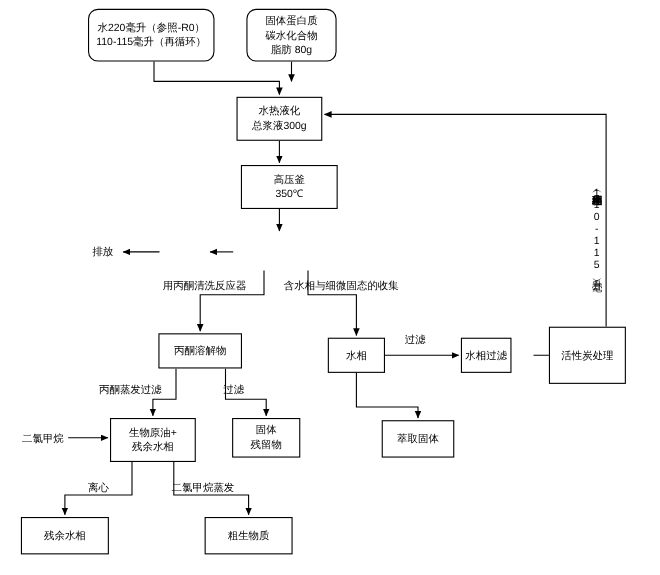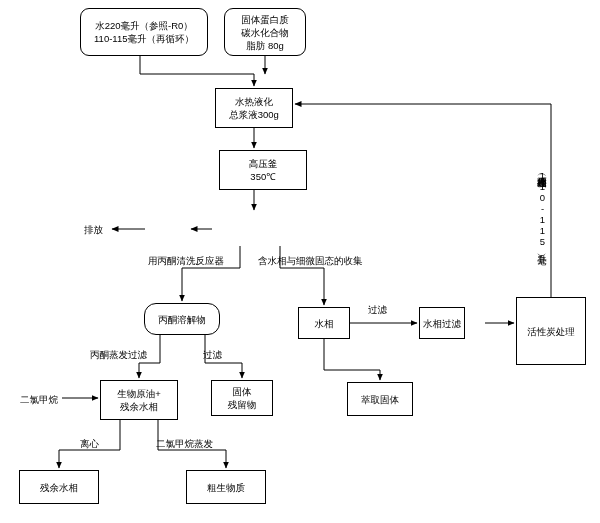--- a/index.html
+++ b/index.html
@@ -104,21 +104,21 @@
       <path d="M350,323 L417,323"></path>
 
       <path d="M324,339 L324,370 L380,370 L380,380"></path>
 
       <path d="M485,323 L514,323"></path>
 
       <path d="M551,297 L551,104 L295,104"></path>
     </g>
   </svg>
 
-  <div class="node rounded" style="left:80px;top:8px;width:128px;height:48px;">
+  <div class="node rounded" style="left:80px;top:8px;width:115px;height:48px;">
     <span class="line">水220毫升（参照-R0）</span>
     <span class="line">110-115毫升（再循环）</span>
   </div>
 
   <div class="node rounded" style="left:224px;top:8px;width:82px;height:48px;">
     <span class="line">固体蛋白质</span>
     <span class="line">碳水化合物</span>
     <span class="line">脂肪 80g</span>
   </div>
 
@@ -127,33 +127,33 @@
     <span class="line">总浆液300g</span>
   </div>
 
   <div class="node" style="left:219px;top:150px;width:88px;height:40px;">
     <span class="line">高压釜</span>
     <span class="line">350℃</span>
   </div>
 
 
 
-  <div class="node" style="left:144px;top:303px;width:76px;height:32px;border-radius:12px;">
+  <div class="node" style="left:144px;top:303px;width:76px;height:32px;">
     <span class="line">丙酮溶解物</span>
   </div>
 
   <div class="node" style="left:298px;top:307px;width:52px;height:32px;">
     <span class="line">水相</span>
   </div>
 
   <div class="node" style="left:419px;top:307px;width:46px;height:32px;">
     <span class="line">水相过滤</span>
   </div>
 
-  <div class="node" style="left:516px;top:297px;width:70px;height:68px;align-items:center;">
+  <div class="node" style="left:499px;top:297px;width:70px;height:52px;align-items:center;">
     <span class="line">活性炭处理</span>
   </div>
 
   <div class="node" style="left:100px;top:380px;width:78px;height:40px;">
     <span class="line">生物原油+</span>
     <span class="line">残余水相</span>
   </div>
 
   <div class="node" style="left:211px;top:380px;width:62px;height:36px;">
     <span class="line">固体</span>

